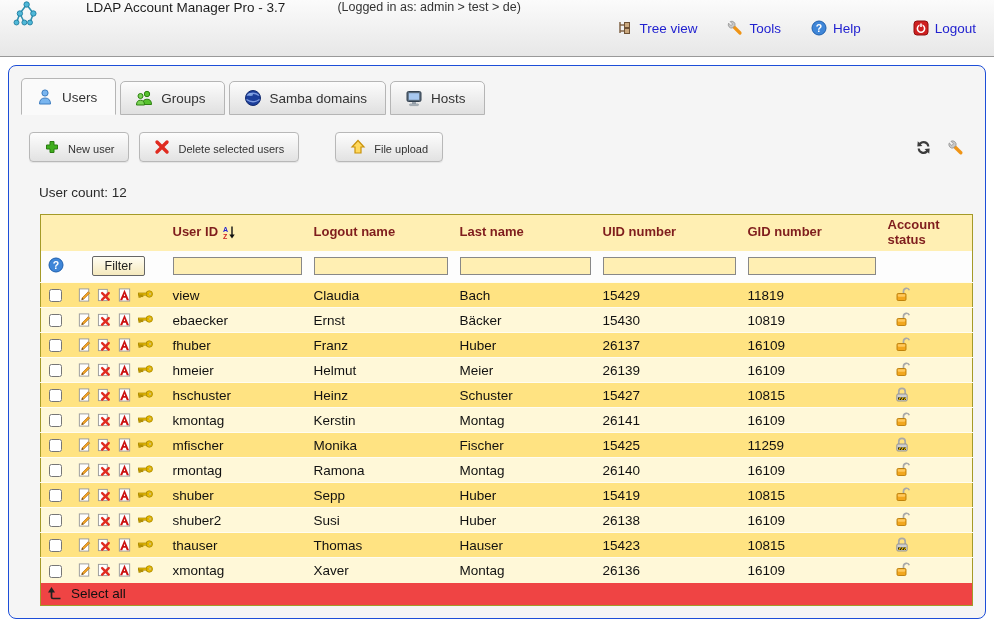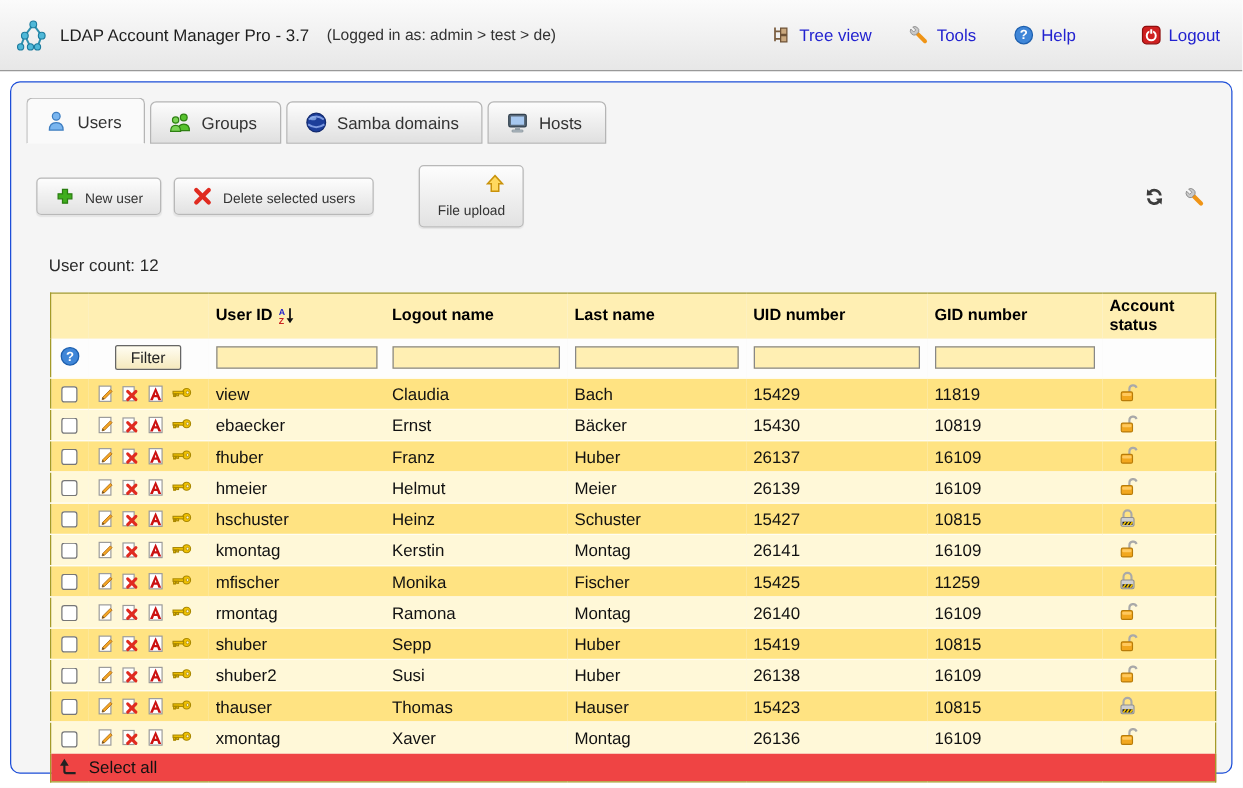--- a/index.html
+++ b/index.html
@@ -9,22 +9,23 @@
     font-family: "Liberation Sans", "DejaVu Sans", sans-serif;
     font-size: 13px; color:#222; overflow:hidden;
   }
   a { text-decoration:none; }
 
   
   .topbar {
     height: 57px;
     background: linear-gradient(#fbfbfb, #e7e7e7);
     border-bottom: 1px solid #999;
-    display:flex; align-items:center;
+    display:flex; 
     padding: 0 18px 0 12px;
+    gap: 38px;
   }
   .logo { width:27px; height:27px; margin-right:9px; flex:0 0 auto; }
   .app-title { font-size:13.5px; color:#1d1d1d; }
   .logged-in { font-size:12.5px; color:#333; margin-left:14px; }
   .topnav { margin-left:auto; display:flex; align-items:center; gap:30px; }
   .topnav a { display:flex; align-items:center; gap:6px; color:#2222d0; font-size:13.5px; }
   .topnav a.logout { margin-left:22px; }
   .icon16 { width:16px; height:16px; display:inline-block; line-height:0; }
 
   
@@ -58,30 +59,30 @@
   .toolbar { display:flex; align-items:center; margin:17px 22px 0 20px; }
   .btn {
     display:flex; align-items:flex-end; gap:8px;
     padding:6px 14px;
     background: linear-gradient(#fdfdfd, #e2e2e2);
     border:1px solid #b8b8b8; border-radius:4px;
     font-size:11px; color:#333; cursor:pointer;
     box-shadow:0 1px 1px rgba(0,0,0,.07);
   }
   .btn + .btn { margin-left:10px; }
-  .btn.upload { margin-left:36px;flex-direction:column; }
+  .btn.upload { margin-left:36px; }
   .tool-icons { margin-left:auto; display:flex; align-items:center; gap:16px; }
 
   .user-count { margin:23px 0 0 30px; font-size:13.5px; color:#2a2a2a; }
 
   
   .table-wrap { margin:14px 30px 0 31px; }
   table { width:932px; border-collapse:collapse; border:1px solid #a49a28; table-layout:fixed; }
   th {
-    background:#ffefb3; color:#000000; font-size:13px; font-weight:bold;
+    background:#ffefb3; color:#7f1d1d; font-size:13px; font-weight:bold;
     text-align:left; height:36px; padding:2px 6px; vertical-align:middle;
     line-height:1.15; cursor:pointer;
   }
   th .th-inner { display:flex; align-items:center; gap:4px; }
   .filter-row td { background:#fdfdfd; height:32px; padding:0 6px; }
   .filter-btn {
     background: linear-gradient(#fffdf2,#f5e9bd);
     border:1px solid #666; border-radius:2px;
     font-size:12.5px; color:#222; padding:2px 12px; cursor:pointer;
   }

